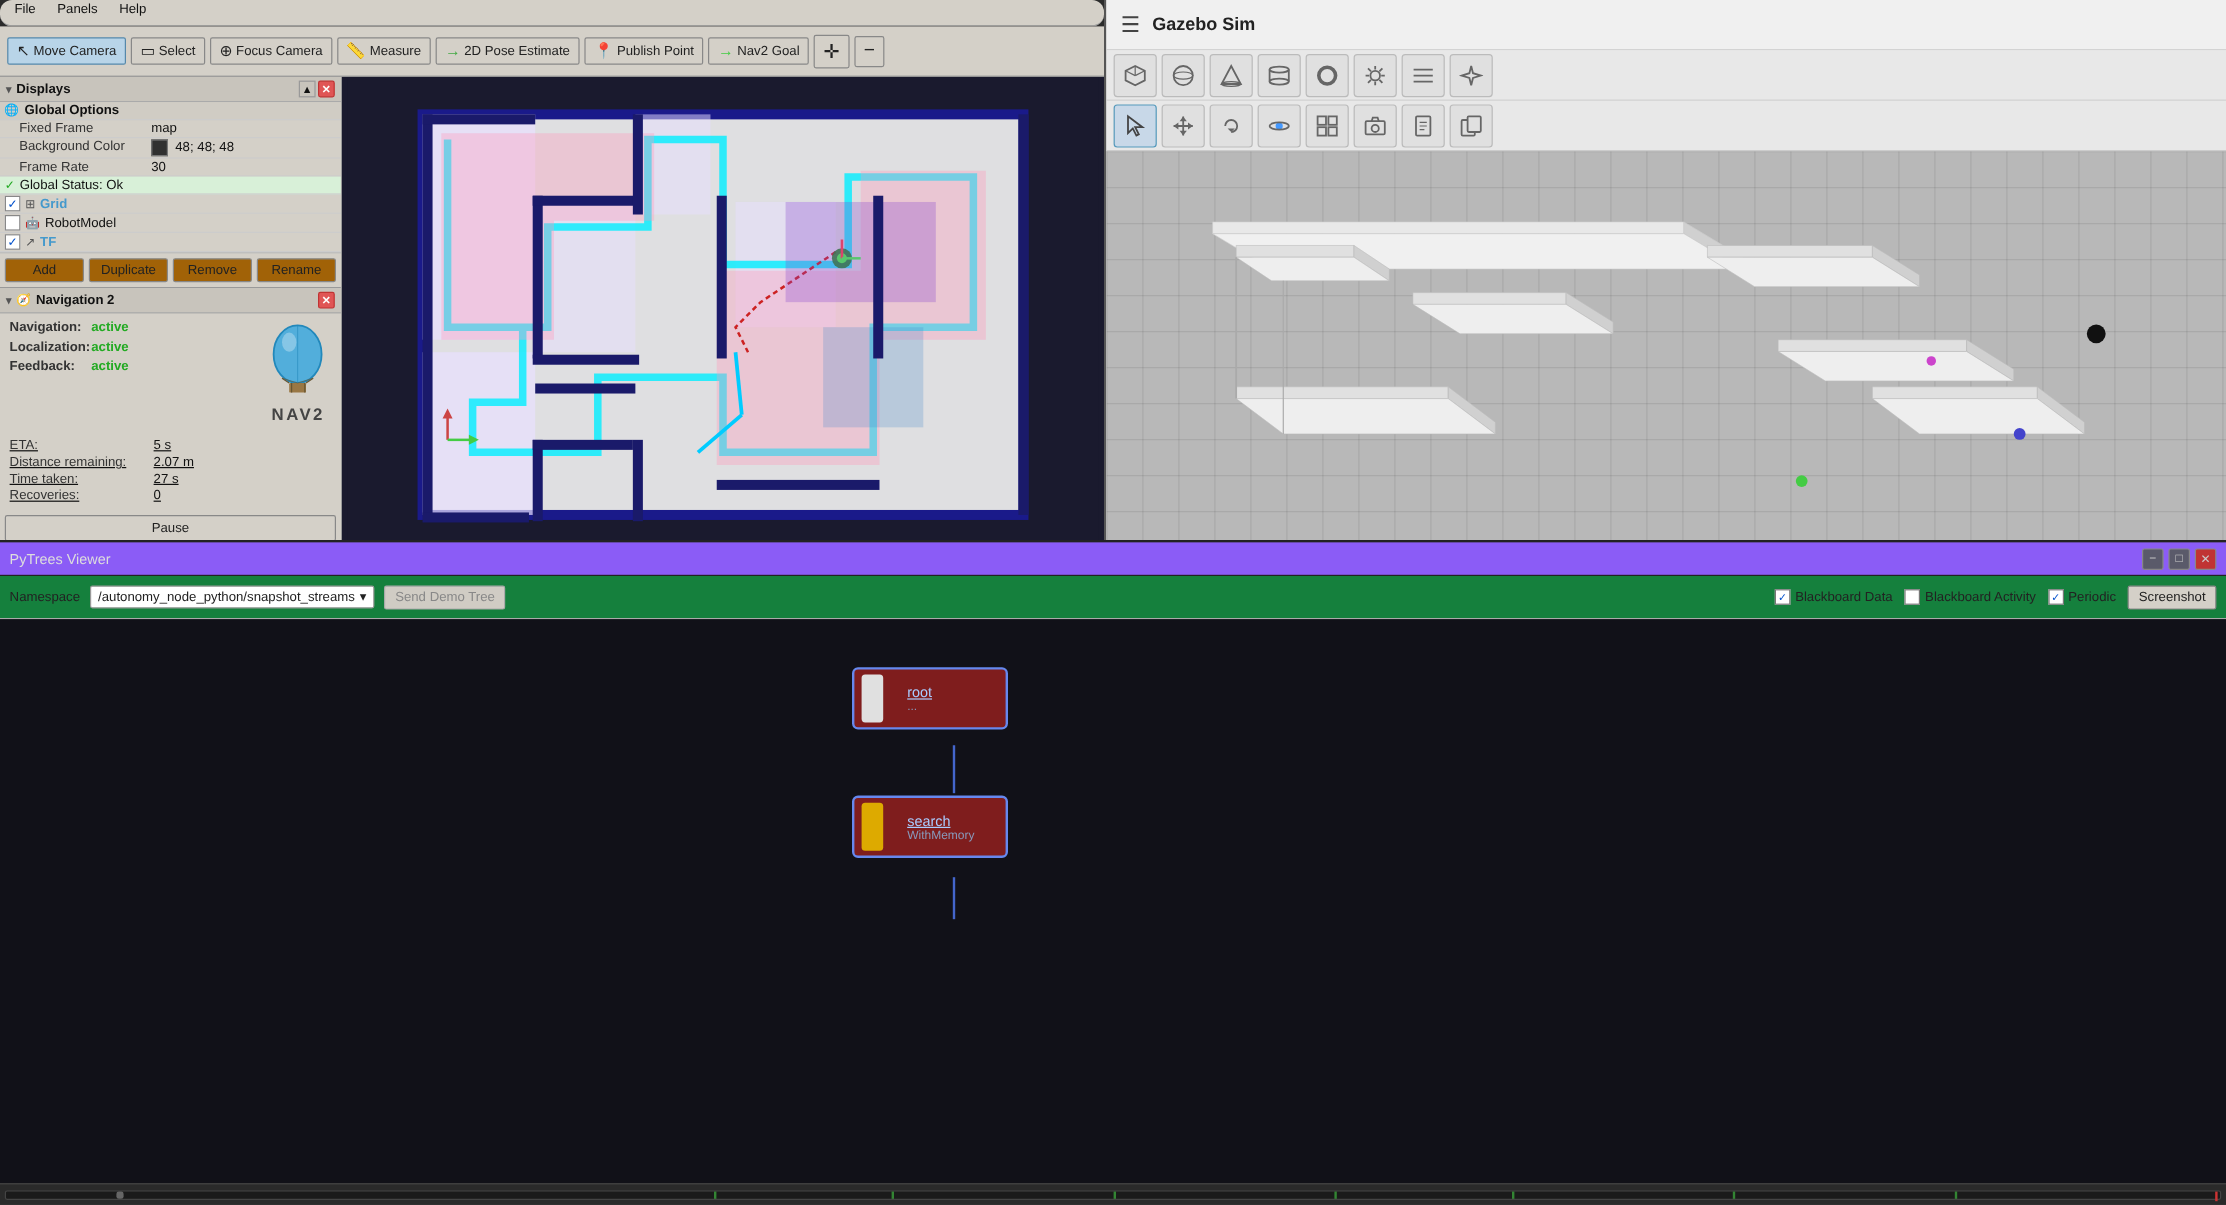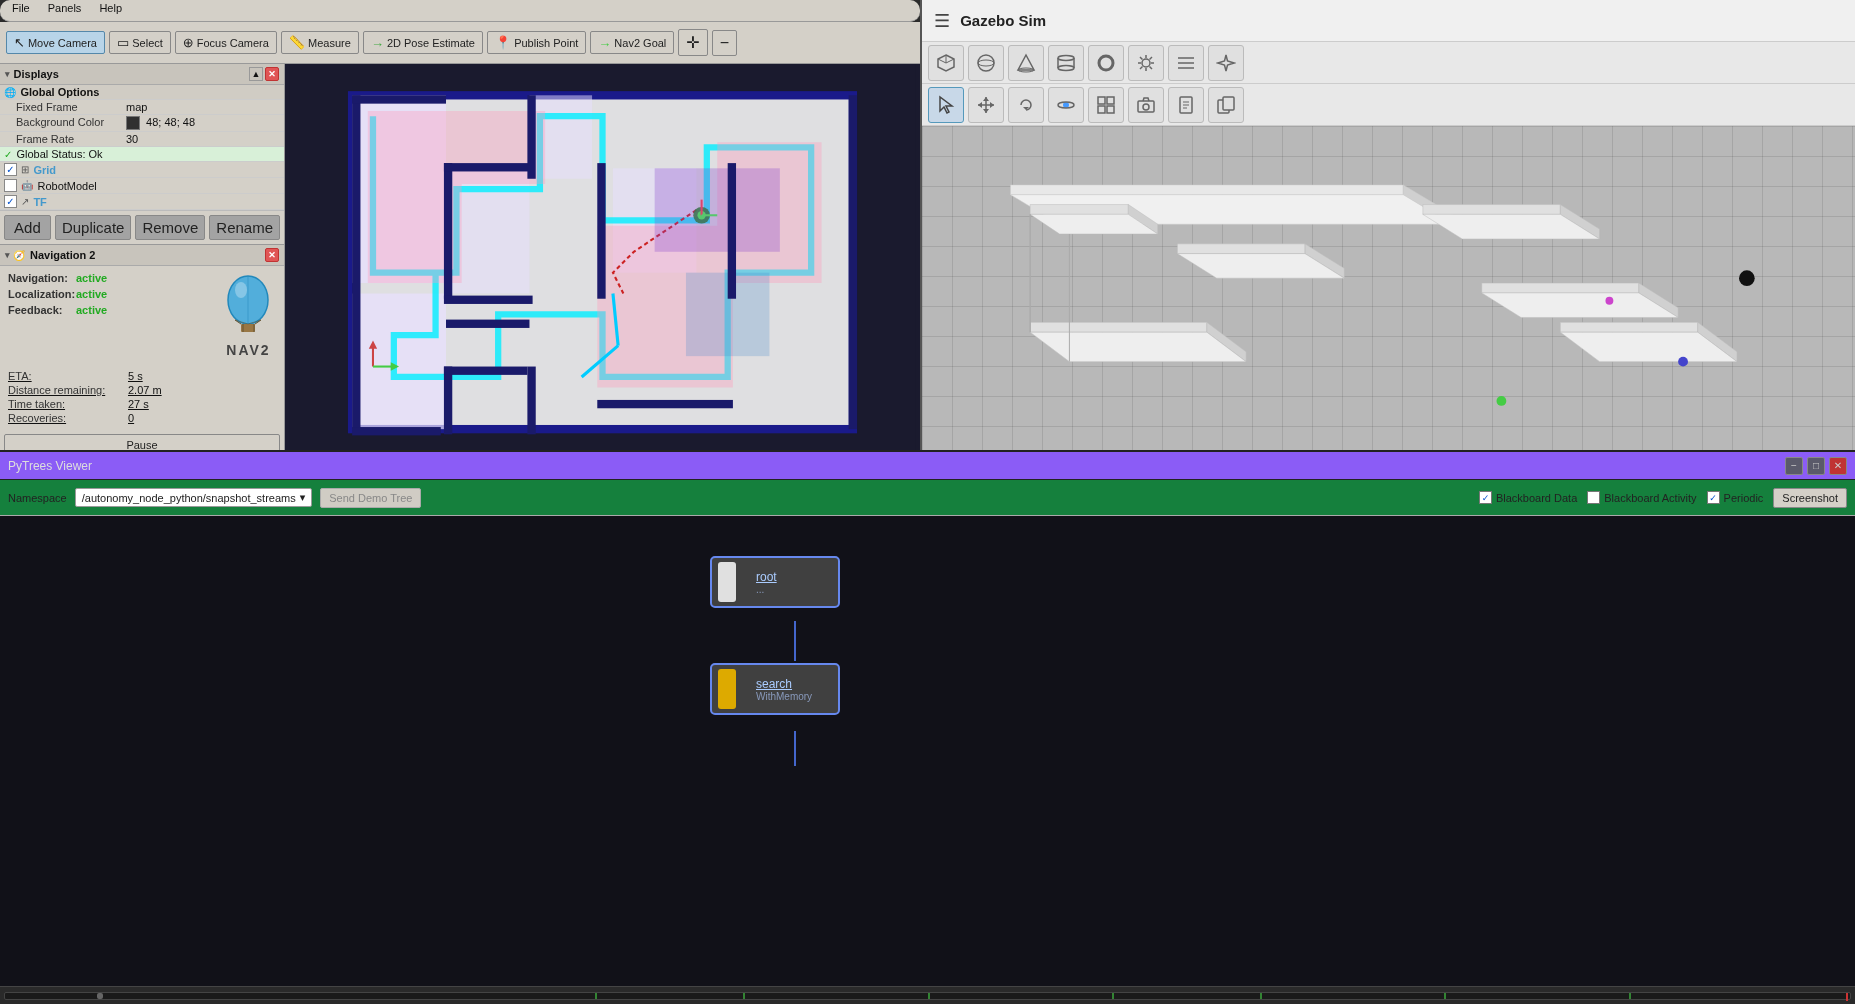--- a/index.html
+++ b/index.html
@@ -148,25 +148,25 @@
 
     .sidebar-buttons {
       display: flex;
       gap: 4px;
       padding: 4px;
       border-top: 1px solid #bbb;
     }
     .sidebar-btn {
       flex: 1;
       padding: 3px 6px;
-      background: #a3a3a3;
+      background: #a16207;
       border: 1px solid #888;
       border-radius: 2px;
       cursor: pointer;
-      font-size: 15px;
+      font-size: 11px;
       color: #222;
       text-align: center;
     }
 
     
     .nav2-panel {
       border-top: 1px solid #999;
     }
 
     .nav2-header {
@@ -480,21 +480,21 @@
       align-items: center;
       gap: 6px;
       padding: 4px 12px 4px 6px;
       cursor: pointer;
       min-width: 130px;
       position: relative;
     }
 
     .node-box.active {
       border-color: #6688ee;
-      background: #404040;
+      background: #7f1d1d;
       gap: 20px;
     }
 
     .node-indicator {
       width: 18px;
       height: 40px;
       border-radius: 3px;
       flex-shrink: 0;
     }
     .indicator-white { background: #e0e0e0; }

